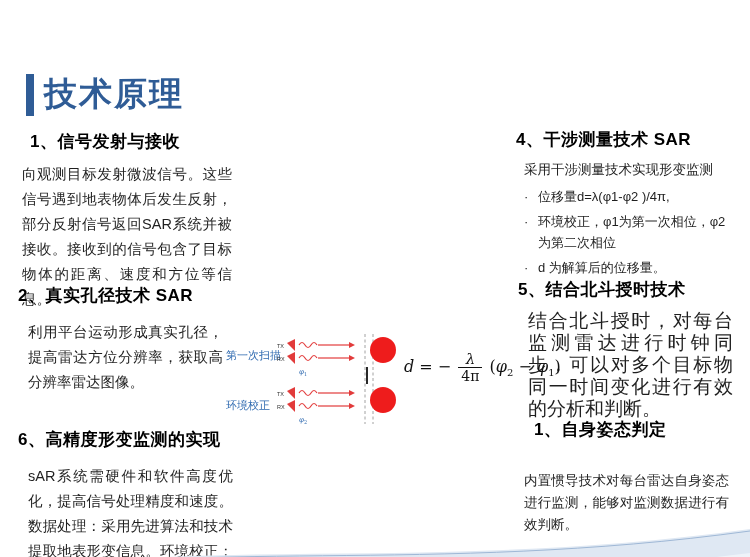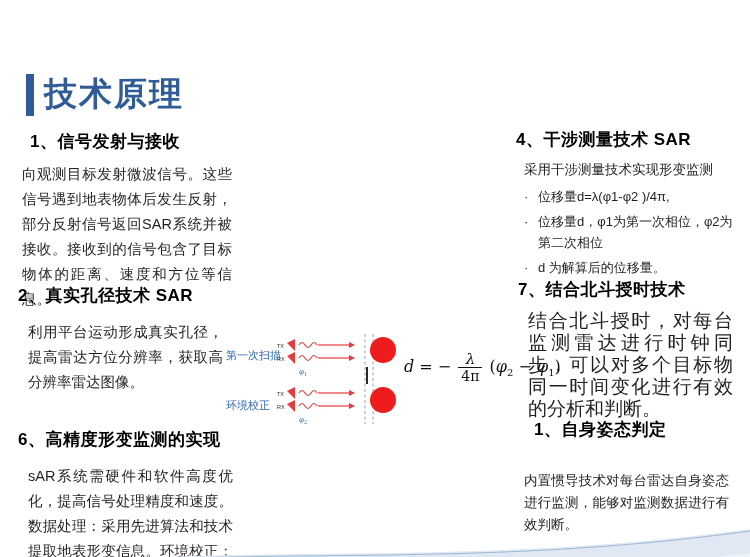--- a/index.html
+++ b/index.html
@@ -153,29 +153,29 @@
   <div class="head" style="left:516px; top:82px;text-align:center;">4、干涉测量技术 SAR</div>
   <div class="body-text" style="left:524px; top:114px; width:215px; font-size:13.5px; line-height:20px;">采用干涉测量技术实现形变监测</div>
 
   <div class="bullets" style="left:524px; top:140px; width:212px;">
     <div class="bl">
       <span class="dot">·</span>
       <span class="btxt">位移量d=λ(φ1-φ2 )/4π,</span>
     </div>
     <div class="bl">
       <span class="dot">·</span>
-      <span class="btxt">位移量d，φ1为第一次相位，φ2为第二次相位</span>
+      <span class="btxt">环境校正，φ1为第一次相位，φ2为第二次相位</span>
     </div>
     <div class="bl">
       <span class="dot">·</span>
       <span class="btxt">d 为解算后的位移量。</span>
     </div>
   </div>
 
-  <div class="head" style="left:518px; top:232px;">7、结合北斗授时技术</div>
+  <div class="head" style="left:518px; top:232px;">5、结合北斗授时技术</div>
   <div class="body-text" style="left:528px; top:264px; width:205px; font-size:19px; line-height:22px;">结合北斗授时，对每台监测雷达进行时钟同步，可以对多个目标物同一时间变化进行有效的分析和判断。</div>
 
   <div class="head" style="left:534px; top:372px;">1、自身姿态判定</div>
   <div class="body-text" style="left:524px; top:424px; width:205px; font-size:13.5px; line-height:22px;">内置惯导技术对每台雷达自身姿态进行监测，能够对监测数据进行有效判断。</div>
 
   <div class="scan-label" style="left:226px; top:302px;">第一次扫描</div>
   <div class="scan-label" style="left:226px; top:352px;">环境校正</div>
 
   <svg class="diagram" viewBox="0 0 330 90">
 

